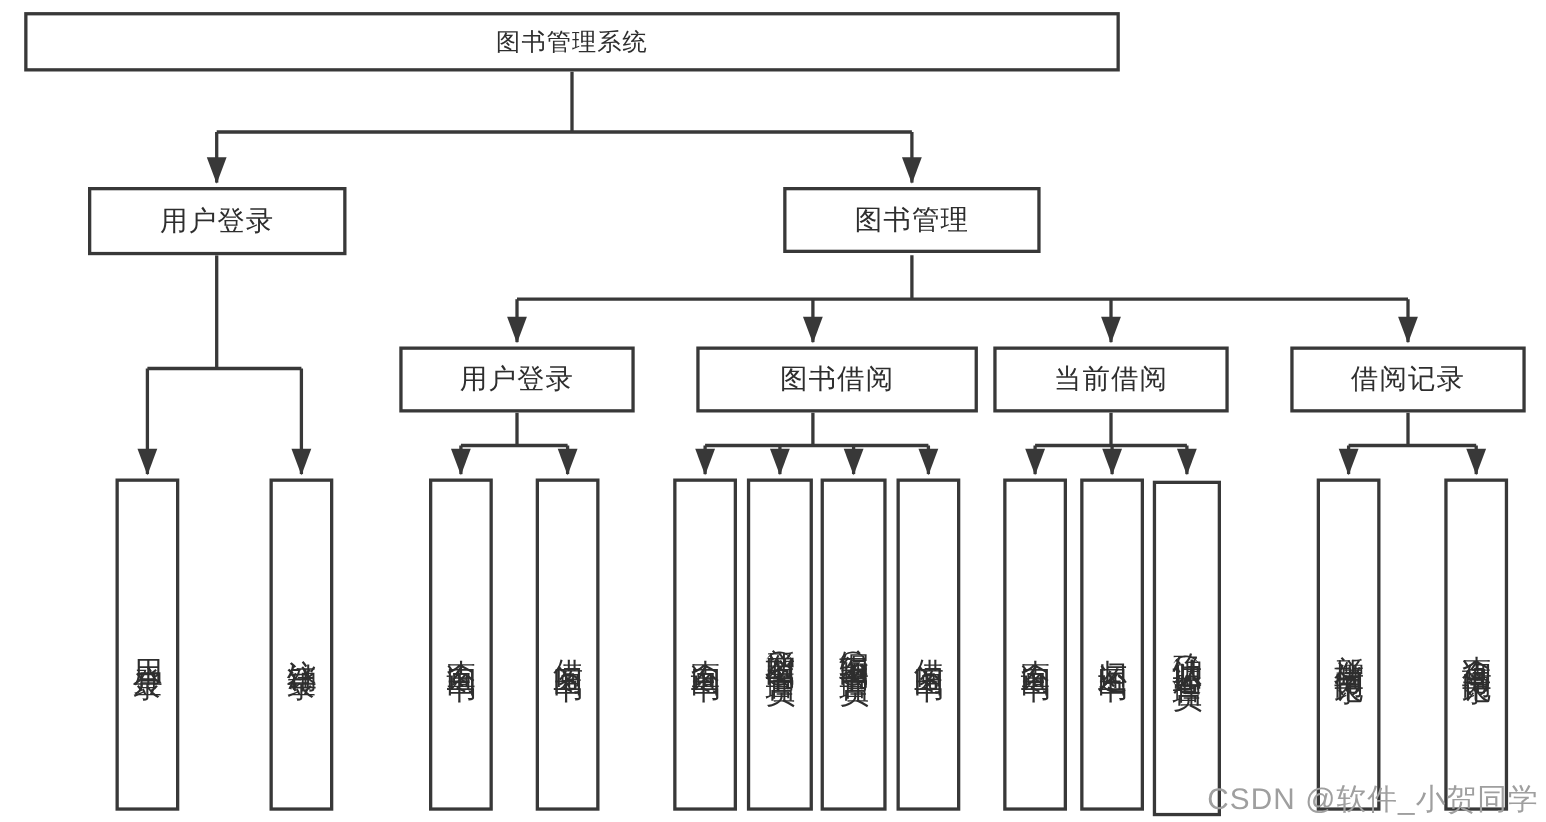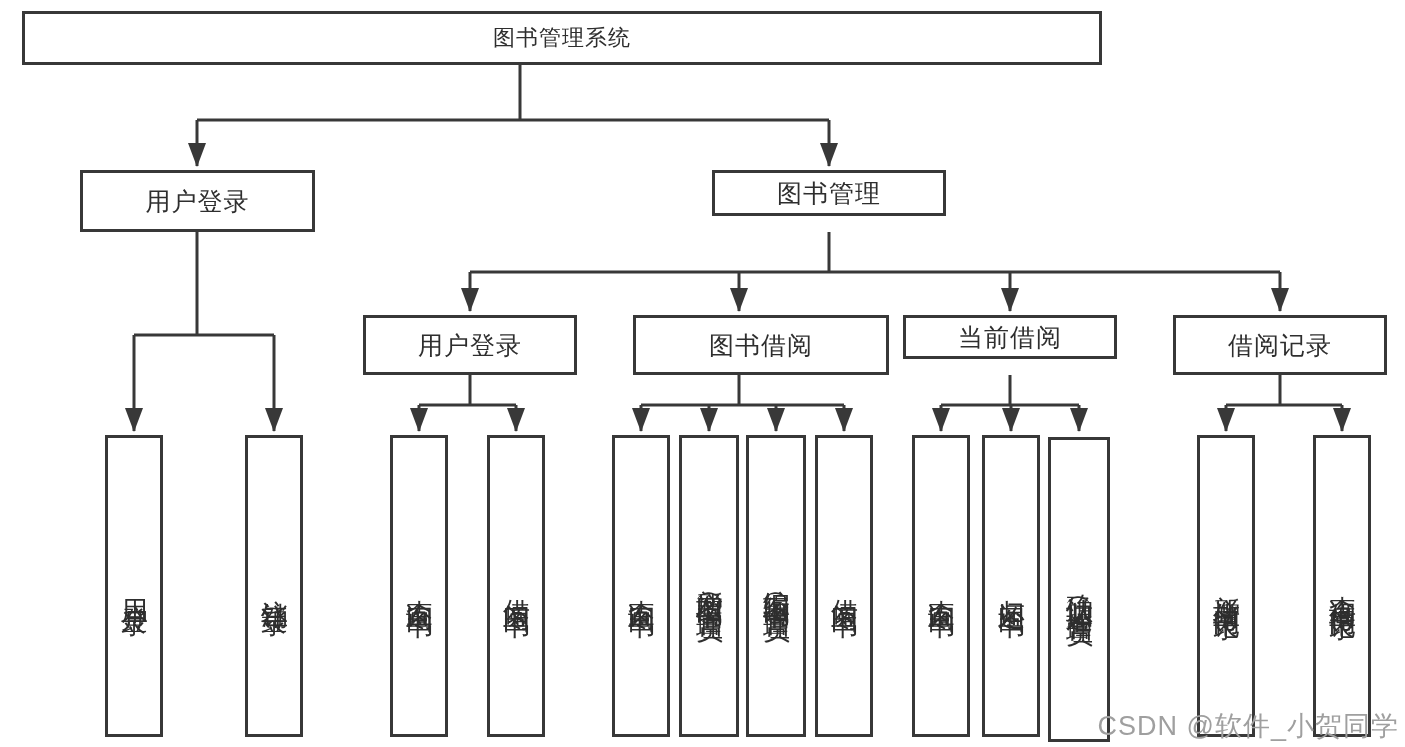--- a/index.html
+++ b/index.html
@@ -92,28 +92,28 @@
       <line x1="1079" y1="405" x2="1079" y2="431" marker-end="url(#arrow)"></line>
     </g>
 
     <g>
       <path d="M1280,375 V405 M1226,405 H1342"></path>
       <line x1="1226" y1="405" x2="1226" y2="431" marker-end="url(#arrow)"></line>
       <line x1="1342" y1="405" x2="1342" y2="431" marker-end="url(#arrow)"></line>
     </g>
   </svg>
 
-  <div class="node root" style="left:22px;top:11px;width:1080px;height:54px;">图书管理系统</div>
+  <div class="node root" style="left:22px;top:11px;width:996px;height:54px;">图书管理系统</div>
 
   <div class="node lvl" style="left:80px;top:170px;width:235px;height:62px;">用户登录</div>
-  <div class="node lvl" style="left:712px;top:170px;width:234px;height:46px;">图书管理</div>
+  <div class="node lvl" style="left:712px;top:170px;width:234px;height:60px;">图书管理</div>
 
   <div class="node lvl" style="left:363px;top:315px;width:214px;height:60px;">用户登录</div>
   <div class="node lvl" style="left:633px;top:315px;width:256px;height:60px;">图书借阅</div>
-  <div class="node lvl" style="left:903px;top:315px;width:214px;height:44px;">当前借阅</div>
+  <div class="node lvl" style="left:903px;top:315px;width:214px;height:60px;">当前借阅</div>
   <div class="node lvl" style="left:1173px;top:315px;width:214px;height:60px;">借阅记录</div>
 
   <div class="node leaf vtext" style="left:105px;top:435px;width:58px;height:302px;">用户登录</div>
   <div class="node leaf vtext" style="left:245px;top:435px;width:58px;height:302px;">注销登录</div>
 
   <div class="node leaf vtext" style="left:390px;top:435px;width:58px;height:302px;">查询图书</div>
   <div class="node leaf vtext" style="left:487px;top:435px;width:58px;height:302px;">借阅图书</div>
 
   <div class="node leaf vtext" style="left:612px;top:435px;width:58px;height:302px;">查询图书</div>
   <div class="node leaf vtext" style="left:679px;top:435px;width:60px;height:302px;">新增图书（管理员）</div>

